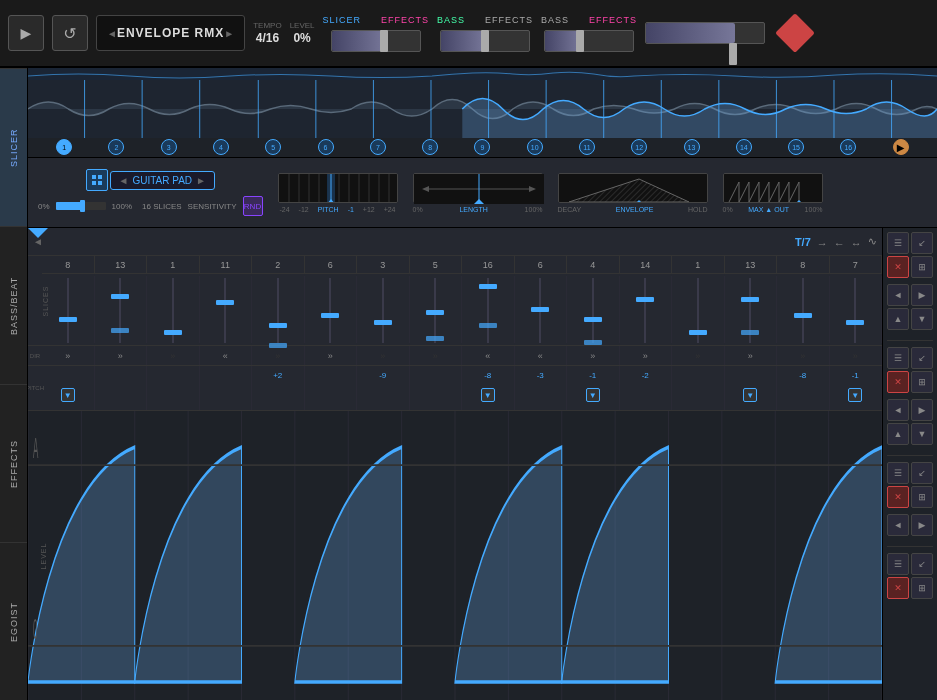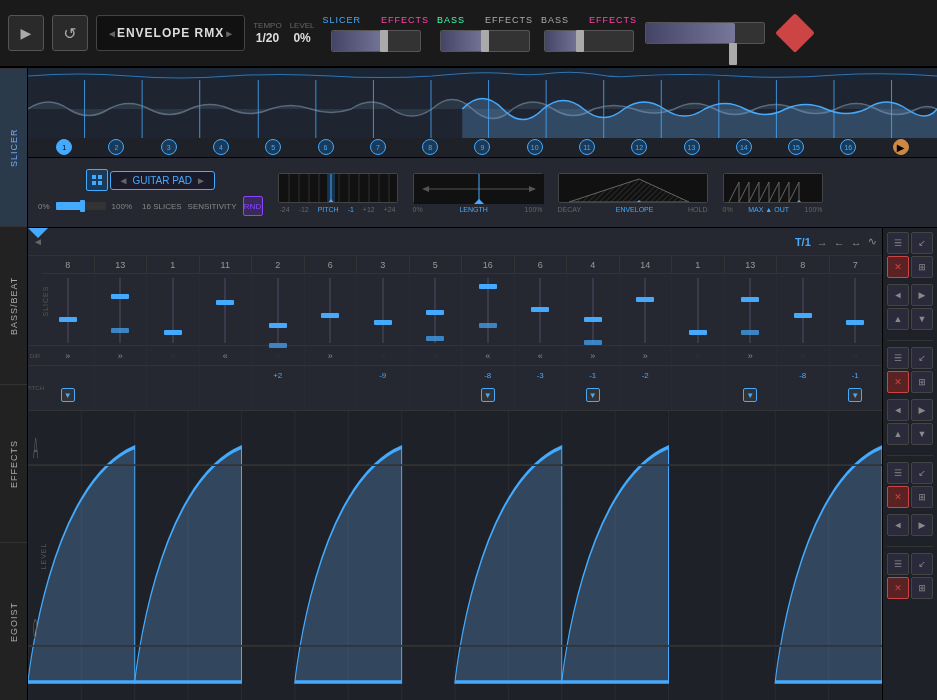--- a/index.html
+++ b/index.html
@@ -336,21 +336,21 @@
     <div class="loop-btn">↺</div>
 
     <div class="track-name">
       <span style="color:#666;font-size:10px;">◄</span>
       <span style="color:#ddd;font-size:12px;font-weight:bold;letter-spacing:1px;">ENVELOPE RMX</span>
       <span style="color:#666;font-size:10px;">►</span>
     </div>
 
     <div class="tempo-swing">
       <span style="font-size:8px;color:#666;">TEMPO</span>
-      <span class="tempo-val">1/20</span>
+      <span class="tempo-val">4/16</span>
     </div>
     <div class="tempo-swing">
       <span style="font-size:8px;color:#666;">LEVEL</span>
       <span class="tempo-val">0%</span>
     </div>
 
     <div class="top-section">
       <div class="top-section-labels">
         <span class="section-label active-slicer">SLICER</span>
         <span class="section-label active-effects">EFFECTS</span>
@@ -589,21 +589,21 @@
 
         <div style="position:absolute;top:0;left:0;width:0;height:0;border-left:10px solid transparent;border-right:10px solid transparent;border-top:10px solid #4af;"></div>
 
         <div class="seq-rows-section">
 
           <div class="seq-header">
             <div style="display:flex;align-items:center;gap:4px;">
               <span style="color:#666;font-size:10px;cursor:pointer;">◄</span>
             </div>
             <div style="margin-left:auto;display:flex;gap:6px;align-items:center;">
-              <span style="color:#4af;font-size:11px;font-weight:bold;">T/1</span>
+              <span style="color:#4af;font-size:11px;font-weight:bold;">T/7</span>
               <span style="color:#888;font-size:11px;cursor:pointer;">→</span>
               <span style="color:#888;font-size:11px;cursor:pointer;">←</span>
               <span style="color:#888;font-size:11px;cursor:pointer;">↔</span>
               <span style="color:#888;font-size:11px;cursor:pointer;">∿</span>
             </div>
           </div>
 
           <div style="height:90px;background:#252830;position:relative;border-bottom:1px solid #333;">
               <div style="position: absolute; left: 2px; top: 50%; transform: translateY(-50%) rotate(-90deg); font-size: 7px; color: rgb(85, 85, 85); letter-spacing: 1px;">SLICES</div>
               <div style="margin-left: 14px; height: 100%; display: flex; flex-direction: column;">

